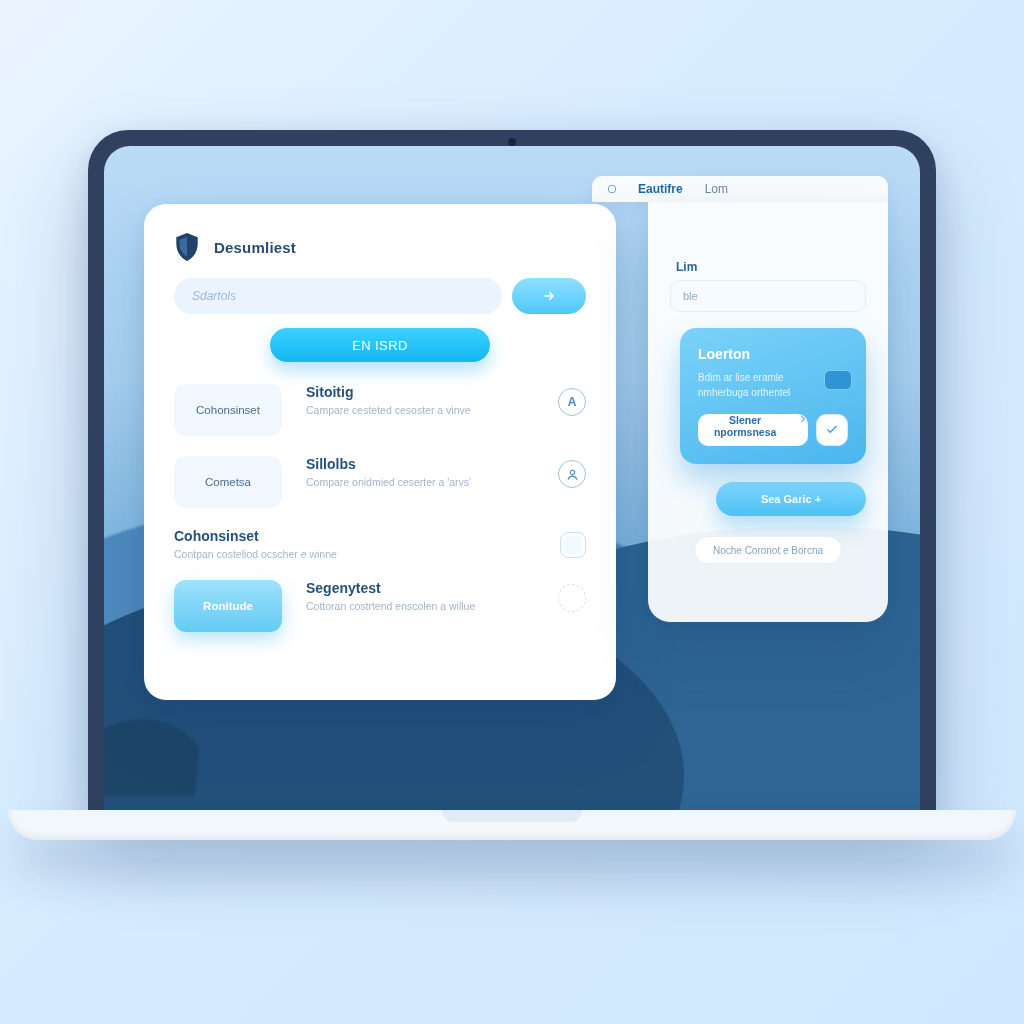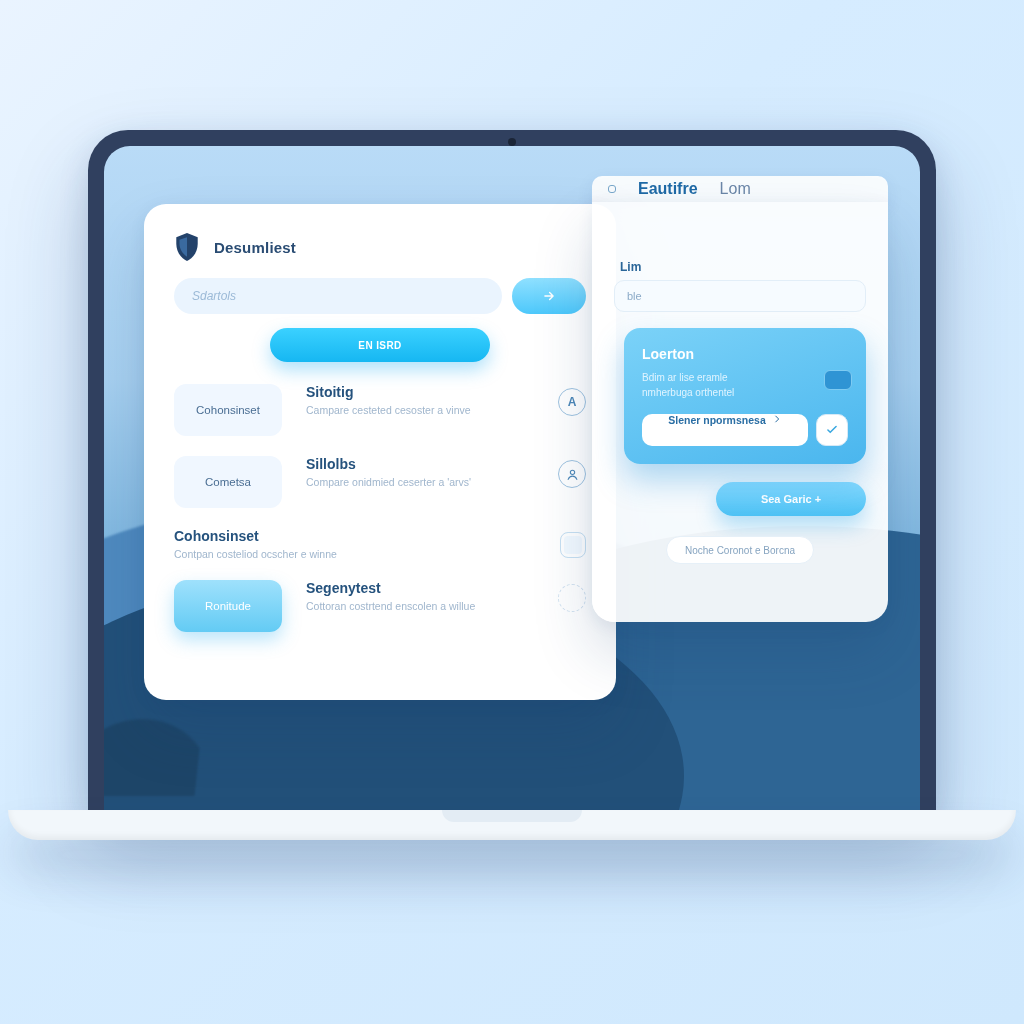--- a/index.html
+++ b/index.html
@@ -41,21 +41,21 @@
   }
 
   
   .top-tabs {
     position:absolute; top:30px; right:32px;
     width:296px; height:26px;
     background: rgba(255,255,255,0.9);
     border-radius: 10px 10px 0 0;
     display:flex; align-items:center; gap:22px;
     padding: 0 16px;
-    font-size: 16px; color:#6b87a8;
+    font-size: 12px; color:#6b87a8;
     box-shadow: 0 6px 18px rgba(20,60,110,0.08);
   }
   .top-tabs .tab.active { color:#1f6aa6; font-weight:600;}
   .top-tabs .dot {width:8px;height:8px;border:1.5px solid #7aa9cc;border-radius:3px;}
 
   
   .card-left {
     position:absolute; left:40px; top:58px;
     width:472px; height:496px;
     background:#ffffff; border-radius:22px;
@@ -76,54 +76,54 @@
   .search-input::placeholder{ color:#9cbad7; font-style:italic;}
   .search-btn {
     width:74px; height:36px; border-radius:18px; border:none;
     background: linear-gradient(180deg,#8fe0ff,#4dc8fb);
     display:flex;align-items:center;justify-content:center; color:#fff; cursor:pointer;
   }
   .search-btn svg{width:14px;height:14px;}
 
   .main-btn {
     align-self:center; width:220px; height:34px; border:none; border-radius:17px;
-    background: linear-gradient(180deg,#3bd1ff,#16b7f2); color:#fff; font-size:10px;
-    font-weight:700; letter-spacing:0.4px; cursor:pointer;
+    background: linear-gradient(180deg,#3bd1ff,#16b7f2); color:#fff; font-size:13px;
+    font-weight:400; letter-spacing:0.4px; cursor:pointer;
     box-shadow: 0 8px 18px rgba(25,170,240,0.35);
   }
 
   .list { margin-top:22px; display:flex; flex-direction:column; gap:20px;}
   .row { display:flex; align-items:flex-start; gap:24px;}
   .chip {
     width:108px; height:52px; border-radius:12px;
     background:#f0f7ff; display:flex; align-items:center; justify-content:center;
     font-size:11.5px; color:#4a6e93; cursor:pointer;
   }
   .chip.highlight {
     background: linear-gradient(180deg,#9fe1fc,#63cbf4);
-    color:#fff; font-weight:400;
+    color:#fff; font-weight:700;
     box-shadow: 0 8px 18px rgba(60,180,240,0.35);
   }
   .row-text {flex:1;}
   .row-title {font-size:14px; color:#25527d; font-weight:600; margin-bottom:4px;}
   .row-sub {font-size:10.5px; color:#a0b6cd;}
   .row-badge {
     width:28px; height:28px; border-radius:50%;
     border:1.5px solid #9fc3e0; display:flex;align-items:center;justify-content:center;
     color:#4e88b8; font-size:12px; font-weight:600; cursor:pointer;
     margin-top:4px;
   }
   .row-badge.square { border-radius:8px; width:26px; height:26px; background:#f2f9ff;
     border:1.5px solid #c7e0f2; box-shadow: inset 0 0 0 3px #fff;}
   .row-badge.dim { border:1.5px dashed #d2e2f0; color:#cfe0ef;}
   .row-badge svg{width:13px;height:13px;}
 
   
   .card-right {
-    position:absolute; right:32px; top:56px; width:296px; height:420px;
+    position:absolute; right:32px; top:56px; width:240px; height:420px;
     background: rgba(255,255,255,0.92);
     border-radius: 0 0 22px 22px;
     box-shadow: 0 30px 60px rgba(20,60,110,0.18), 0 4px 16px rgba(20,60,110,0.08);
     padding: 58px 22px 22px 22px; 
     display:flex; flex-direction:column;
   }
   .cr-label {font-size:12px; color:#2a6699; font-weight:600; margin-bottom:6px; margin-left:6px;}
   .cr-input {
     height:32px; border-radius:10px; border:1px solid #e2eef8; background:#f6fbff;
     font-size:11px; color:#8cabc8; padding:0 12px; outline:none; margin-bottom:16px;

